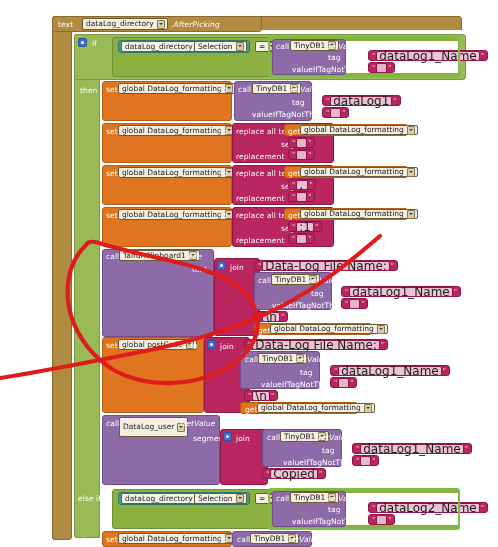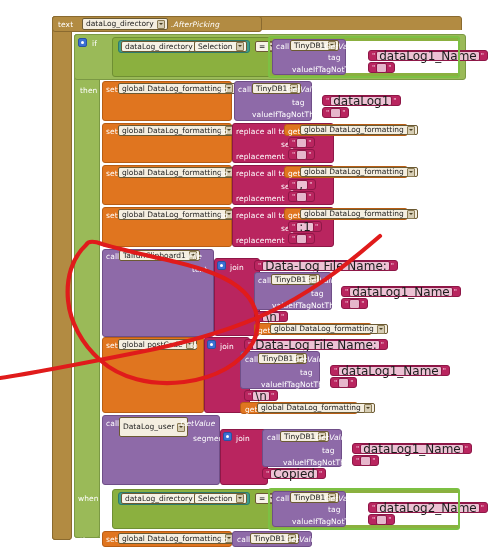--- a/index.html
+++ b/index.html
@@ -386,21 +386,21 @@
     <span class="val empty"></span>
     <span class="q">"</span>
   </div>
 
   <div class="strblk" style="left:262px;top:468px;">
     <span class="q">"</span>
     <span class="val">Copied</span>
     <span class="q">"</span>
   </div>
 
-  <span class="lbl" style="left:78px;top:494px;">when if</span>
+  <span class="lbl" style="left:78px;top:494px;">else if</span>
 
   <div class="blk c-ctrl-d" style="left:112px;top:489px;width:348px;height:40px;"></div>
   <div class="whitebox" style="left:345px;top:493px;width:113px;height:32px;"></div>
   <div class="blk" style="left:118px;top:492px;width:132px;height:13px;background:#3f9e8c;border:1px solid #2e7a6c;"></div>
   <div class="field lt" style="left:121px;top:493px;height:11px;">
     <span class="cap">dataLog_directory</span>
     <span class="arw"></span>
   </div>
   <span class="lbl" style="left:189px;top:495px;">.</span>
   <div class="field lt" style="left:194px;top:493px;height:11px;">

